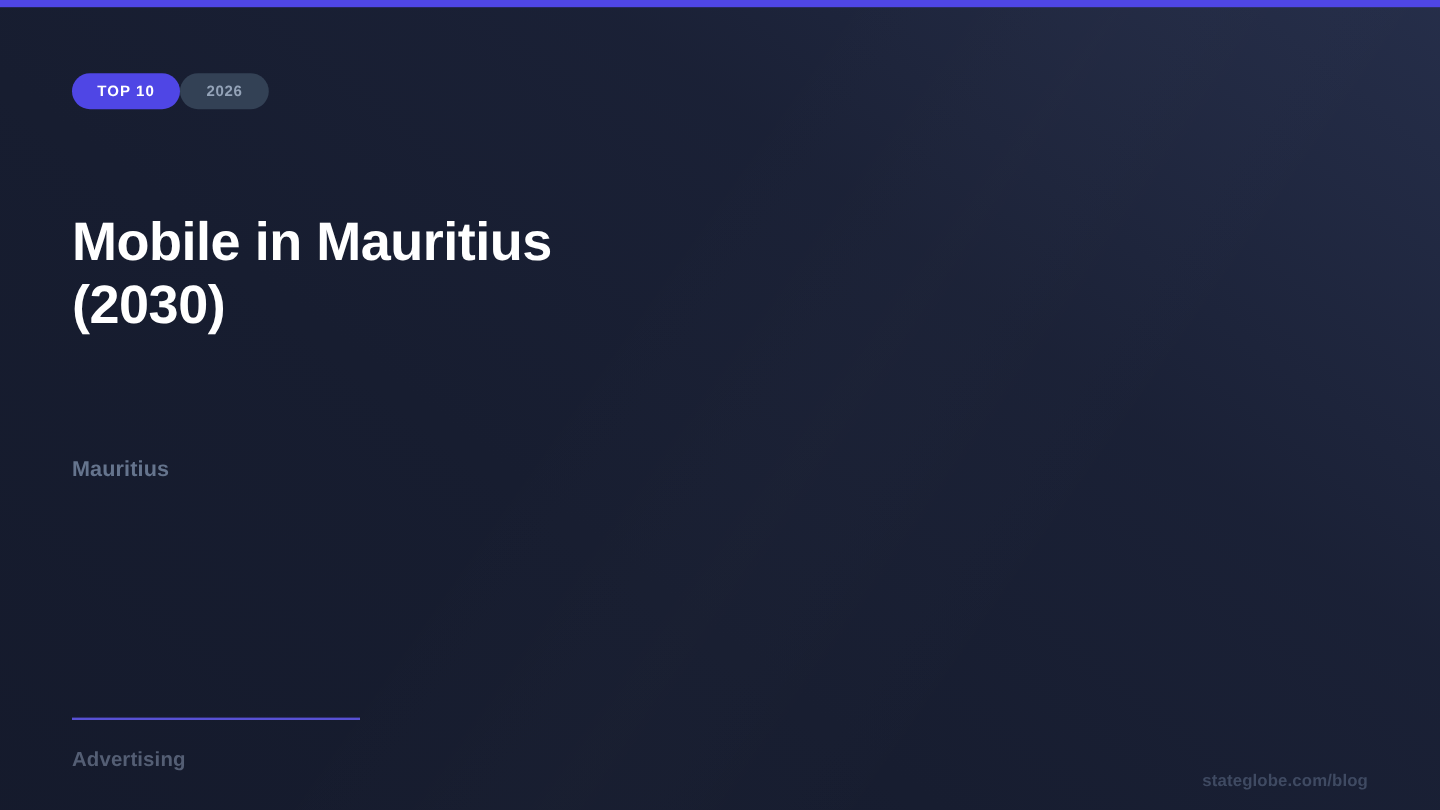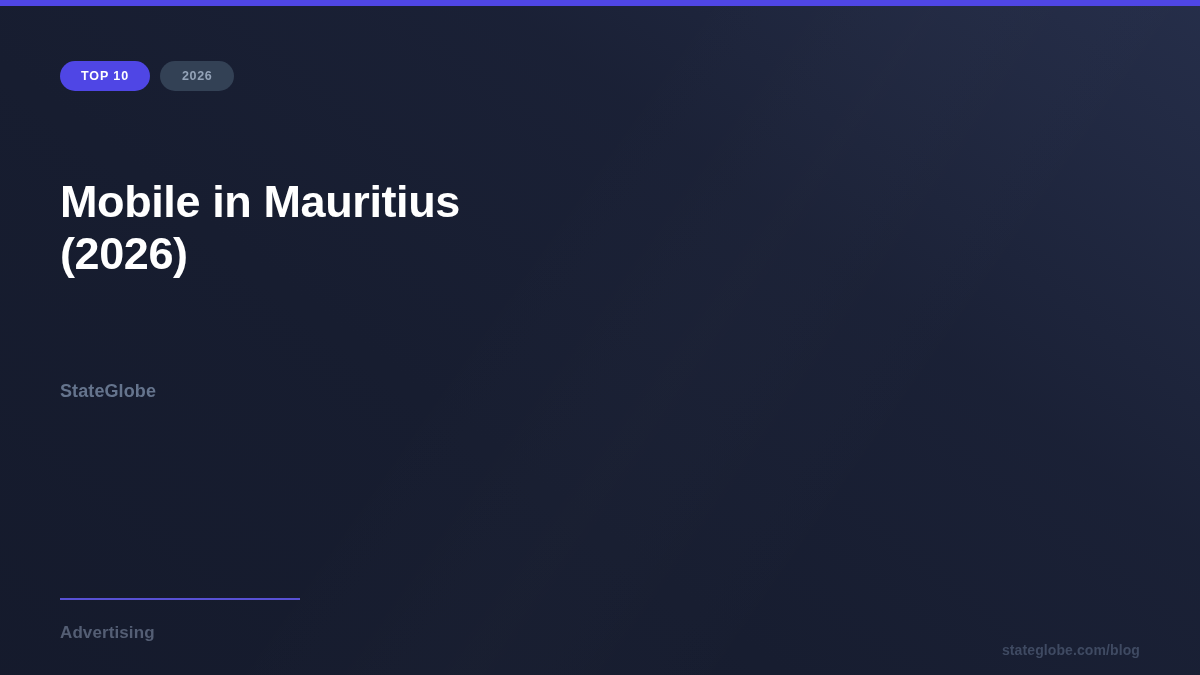--- a/index.html
+++ b/index.html
@@ -59,21 +59,20 @@
     z-index: 3;
   }
 
   
   .badge-row {
     position: absolute;
     left: 60px;
     top: 61px;
     display: flex;
     align-items: flex-end;
-    gap: 10px;
   }
 
   .badge {
     height: 30px;
     display: inline-flex;
     align-items: center;
     justify-content: center;
     border-radius: 15px;
     font-size: 12.5px;
     font-weight: bold;
@@ -161,24 +160,24 @@
 
   <div class="content">
 
     <div class="badge-row">
       <span class="badge badge-rank">TOP 10</span>
       <span class="badge badge-year">2026</span>
     </div>
 
     <div class="title-block">
       <div class="title">Mobile in Mauritius</div>
-      <div class="title">(2026)</div>
+      <div class="title">(2030)</div>
     </div>
 
-    <div class="subtitle">StateGlobe</div>
+    <div class="subtitle">Mauritius</div>
 
     <div class="footer-rule"></div>
 
     <div class="footer-brand">Advertising</div>
 
     <div class="footer-url">stateglobe.com/blog</div>
 
   </div>
 </div>
 

